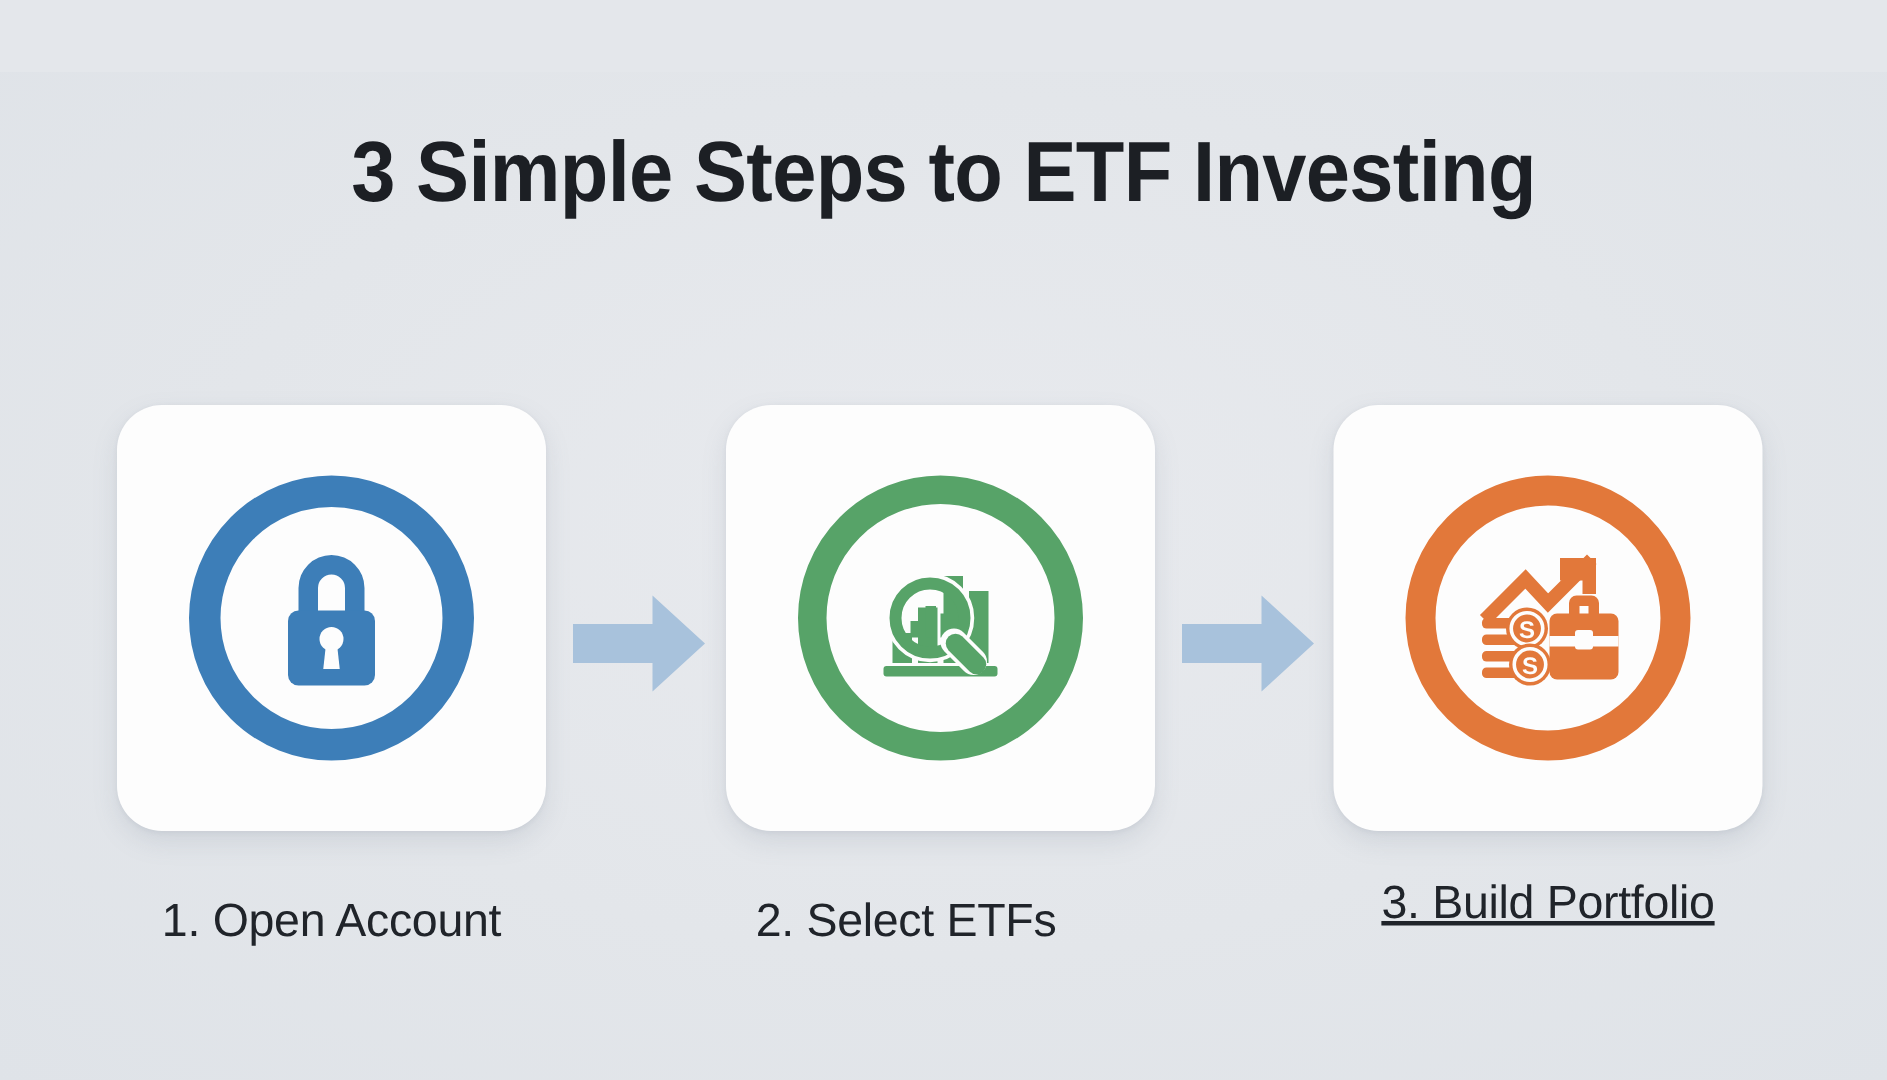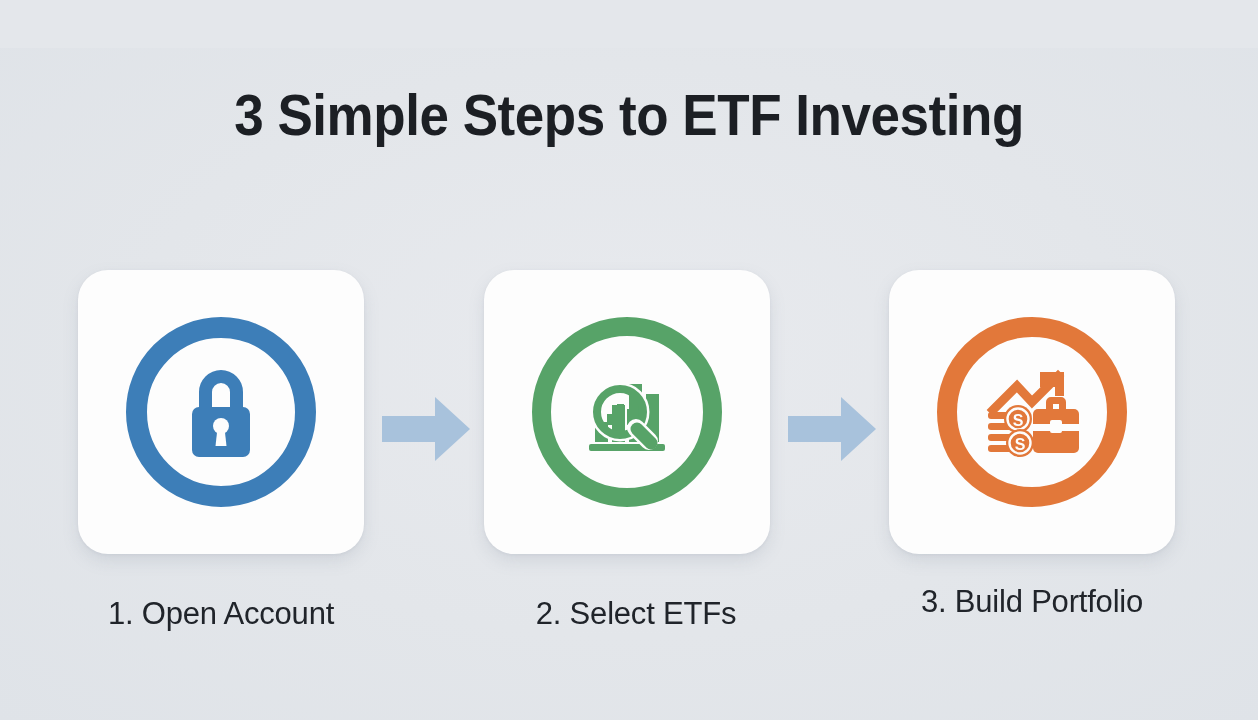--- a/index.html
+++ b/index.html
@@ -114,22 +114,22 @@
     width: 330px;
     text-align: center;
     font-family: "Liberation Sans", sans-serif;
     font-size: 31px;
     font-weight: normal;
     line-height: 43px;
     color: #20242a;
     letter-spacing: -0.2px;
   }
   .caption.p1 { left: 56px; }
-  .caption.p2 { left: 471px; }
-  .caption.p3 { left: 867px; top: -12px; }
+  .caption.p2 { left: 439px; }
+  .caption.p3 { left: 867px; top: -12px; text-decoration: underline; }
   .caption .line2 { display: block; }
 </style>
 </head>
 <body>
 
 <div id="stage">
 
   <div class="title">3 Simple Steps to ETF Investing</div>
 
   <div class="steps">

